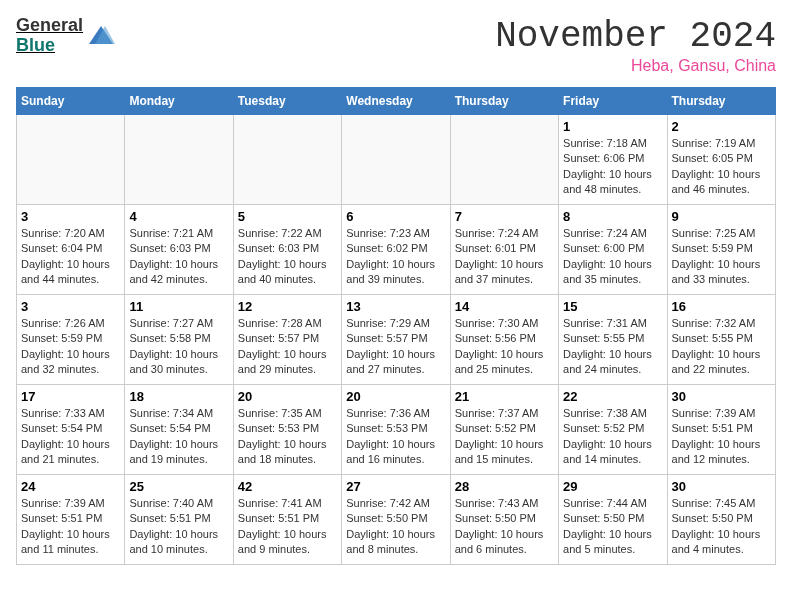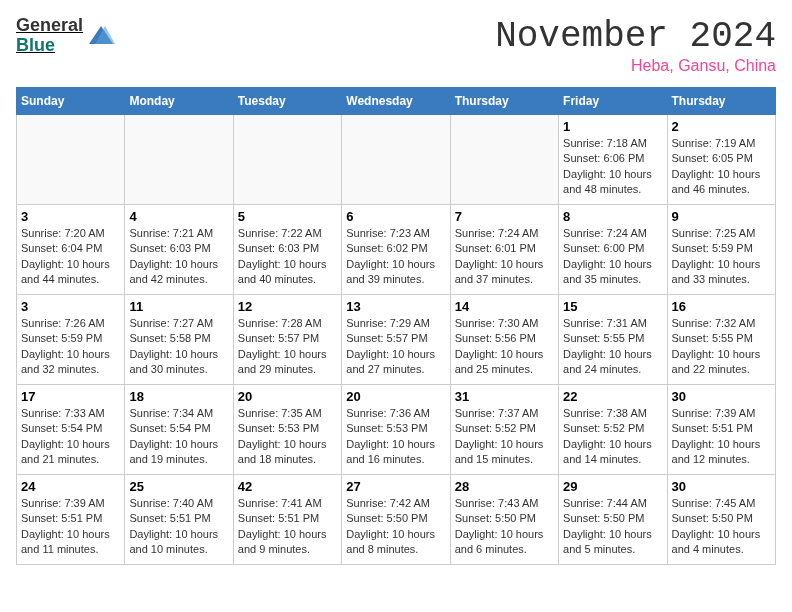--- a/index.html
+++ b/index.html
@@ -213,21 +213,21 @@
         </td>
         <td>
           <span class="day-number">20</span>
           <div class="day-info">Sunrise: 7:35 AM<br>Sunset: 5:53 PM<br>Daylight: 10 hours<br>and 18 minutes.</div>
         </td>
         <td>
           <span class="day-number">20</span>
           <div class="day-info">Sunrise: 7:36 AM<br>Sunset: 5:53 PM<br>Daylight: 10 hours<br>and 16 minutes.</div>
         </td>
         <td>
-          <span class="day-number">31</span>
+          <span class="day-number">21</span>
           <div class="day-info">Sunrise: 7:37 AM<br>Sunset: 5:52 PM<br>Daylight: 10 hours<br>and 15 minutes.</div>
         </td>
         <td>
           <span class="day-number">22</span>
           <div class="day-info">Sunrise: 7:38 AM<br>Sunset: 5:52 PM<br>Daylight: 10 hours<br>and 14 minutes.</div>
         </td>
         <td>
           <span class="day-number">30</span>
           <div class="day-info">Sunrise: 7:39 AM<br>Sunset: 5:51 PM<br>Daylight: 10 hours<br>and 12 minutes.</div>
         </td>

